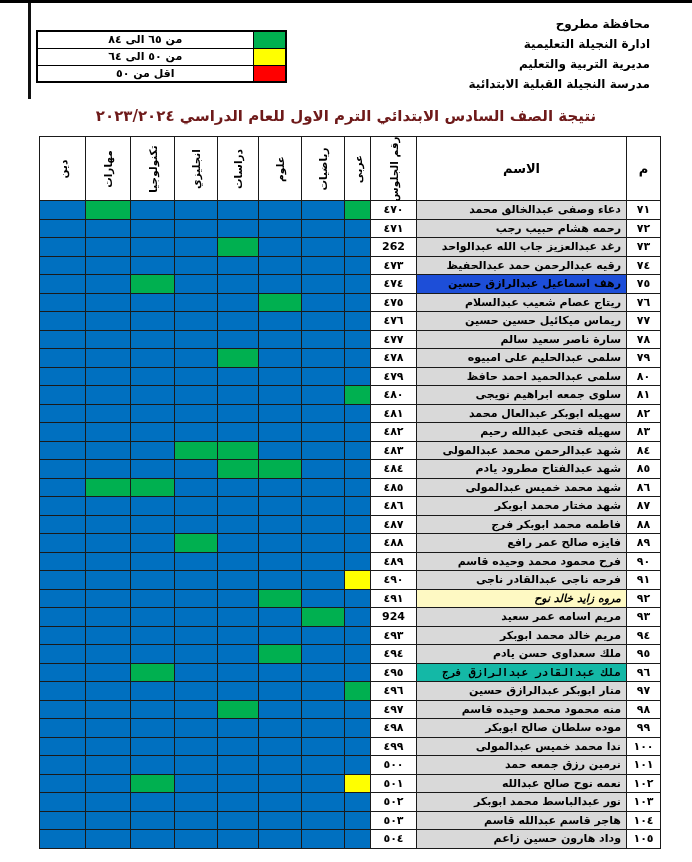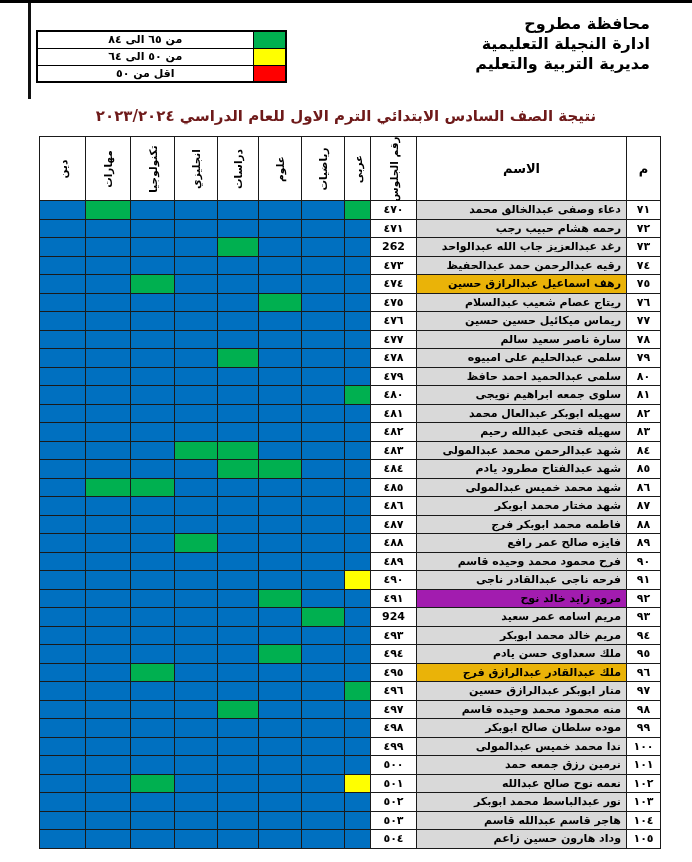--- a/index.html
+++ b/index.html
@@ -11,21 +11,21 @@
     direction: rtl;
     overflow: hidden;
     color: #000;
   }
   .page { position: absolute; inset: 0; background: #fff; }
   .topline { position: absolute; top: 0; left: 0; right: 0; height: 3px; background: #000; }
   .leftmark { position: absolute; top: 3px; left: 28px; width: 3px; height: 96px; background: #111; }
 
   .org-header {
     position: absolute; top: 14px; right: 42px;
-    text-align: right; font-size: 16px; font-weight: bold; line-height: 20px;
+    text-align: right; font-size: 12px; font-weight: bold; line-height: 20px;
   }
 
   table.legend {
     position: absolute; top: 30px; left: 36px;
     border-collapse: collapse; border: 2px solid #000; background: #fff;
   }
   table.legend td { border: 1.5px solid #000; height: 17px; }
   td.lg-sw { width: 33px; }
   td.lg-lb { width: 216px; text-align: center; font-size: 11px; font-weight: bold; padding: 0 4px; }
 
@@ -62,20 +62,21 @@
 <body>
 
 <div class="page">
   <div class="topline"></div>
   <div class="leftmark"></div>
 
   <div class="org-header">
     <div>محافظة مطروح</div>
     <div>ادارة النجيلة التعليمية</div>
     <div>مديرية التربية والتعليم</div>
+    <div>مدرسة النجيلة القبلية الابتدائية</div>
   </div>
 
   <table class="legend">
     <tbody>
         <tr>
           <td class="lg-sw" style="background: rgb(0, 176, 80);"></td>
           <td class="lg-lb">من ٦٥ الى ٨٤</td>
         </tr>
         <tr>
           <td class="lg-sw" style="background: rgb(255, 255, 0);"></td>
@@ -185,21 +186,21 @@
           <td class="cell-grade" style="background: rgb(0, 112, 192);"></td>
           <td class="cell-grade" style="background: rgb(0, 112, 192);"></td>
           <td class="cell-grade" style="background: rgb(0, 112, 192);"></td>
           <td class="cell-grade" style="background: rgb(0, 112, 192);"></td>
           <td class="cell-grade" style="background: rgb(0, 112, 192);"></td>
           <td class="cell-grade" style="background: rgb(0, 112, 192);"></td>
           <td class="cell-grade" style="background: rgb(0, 112, 192);"></td>
         </tr>
         <tr>
           <td class="cell-no">٧٥</td>
-          <td class="cell-name" style="background: #eab308;">رهف اسماعيل عبدالرازق حسين</td>
+          <td class="cell-name" style="background: #1d4ed8;">رهف اسماعيل عبدالرازق حسين</td>
           <td class="cell-seat">٤٧٤</td>
           <td class="cell-grade" style="background: rgb(0, 112, 192);"></td>
           <td class="cell-grade" style="background: rgb(0, 112, 192);"></td>
           <td class="cell-grade" style="background: rgb(0, 112, 192);"></td>
           <td class="cell-grade" style="background: rgb(0, 112, 192);"></td>
           <td class="cell-grade" style="background: rgb(0, 112, 192);"></td>
           <td class="cell-grade" style="background: rgb(0, 176, 80);"></td>
           <td class="cell-grade" style="background: rgb(0, 112, 192);"></td>
           <td class="cell-grade" style="background: rgb(0, 112, 192);"></td>
         </tr>
@@ -406,21 +407,21 @@
           <td class="cell-grade" style="background: rgb(0, 112, 192);"></td>
           <td class="cell-grade" style="background: rgb(0, 112, 192);"></td>
           <td class="cell-grade" style="background: rgb(0, 112, 192);"></td>
           <td class="cell-grade" style="background: rgb(0, 112, 192);"></td>
           <td class="cell-grade" style="background: rgb(0, 112, 192);"></td>
           <td class="cell-grade" style="background: rgb(0, 112, 192);"></td>
           <td class="cell-grade" style="background: rgb(0, 112, 192);"></td>
         </tr>
         <tr>
           <td class="cell-no">٩٢</td>
-          <td class="cell-name" style="background: #a21caf;">مروه زايد خالد نوح</td>
+          <td class="cell-name" style="background: #fef9c3; font-style: italic;">مروه زايد خالد نوح</td>
           <td class="cell-seat">٤٩١</td>
           <td class="cell-grade" style="background: rgb(0, 112, 192);"></td>
           <td class="cell-grade" style="background: rgb(0, 112, 192);"></td>
           <td class="cell-grade" style="background: rgb(0, 176, 80);"></td>
           <td class="cell-grade" style="background: rgb(0, 112, 192);"></td>
           <td class="cell-grade" style="background: rgb(0, 112, 192);"></td>
           <td class="cell-grade" style="background: rgb(0, 112, 192);"></td>
           <td class="cell-grade" style="background: rgb(0, 112, 192);"></td>
           <td class="cell-grade" style="background: rgb(0, 112, 192);"></td>
         </tr>
@@ -458,21 +459,21 @@
           <td class="cell-grade" style="background: rgb(0, 112, 192);"></td>
           <td class="cell-grade" style="background: rgb(0, 176, 80);"></td>
           <td class="cell-grade" style="background: rgb(0, 112, 192);"></td>
           <td class="cell-grade" style="background: rgb(0, 112, 192);"></td>
           <td class="cell-grade" style="background: rgb(0, 112, 192);"></td>
           <td class="cell-grade" style="background: rgb(0, 112, 192);"></td>
           <td class="cell-grade" style="background: rgb(0, 112, 192);"></td>
         </tr>
         <tr>
           <td class="cell-no">٩٦</td>
-          <td class="cell-name" style="background: #eab308;">ملك عبدالقادر عبدالرازق فرج</td>
+          <td class="cell-name" style="background: #14b8a6; font-family: Liberation Mono, monospace;">ملك عبدالقادر عبدالرازق فرج</td>
           <td class="cell-seat">٤٩٥</td>
           <td class="cell-grade" style="background: rgb(0, 112, 192);"></td>
           <td class="cell-grade" style="background: rgb(0, 112, 192);"></td>
           <td class="cell-grade" style="background: rgb(0, 112, 192);"></td>
           <td class="cell-grade" style="background: rgb(0, 112, 192);"></td>
           <td class="cell-grade" style="background: rgb(0, 112, 192);"></td>
           <td class="cell-grade" style="background: rgb(0, 176, 80);"></td>
           <td class="cell-grade" style="background: rgb(0, 112, 192);"></td>
           <td class="cell-grade" style="background: rgb(0, 112, 192);"></td>
         </tr>

